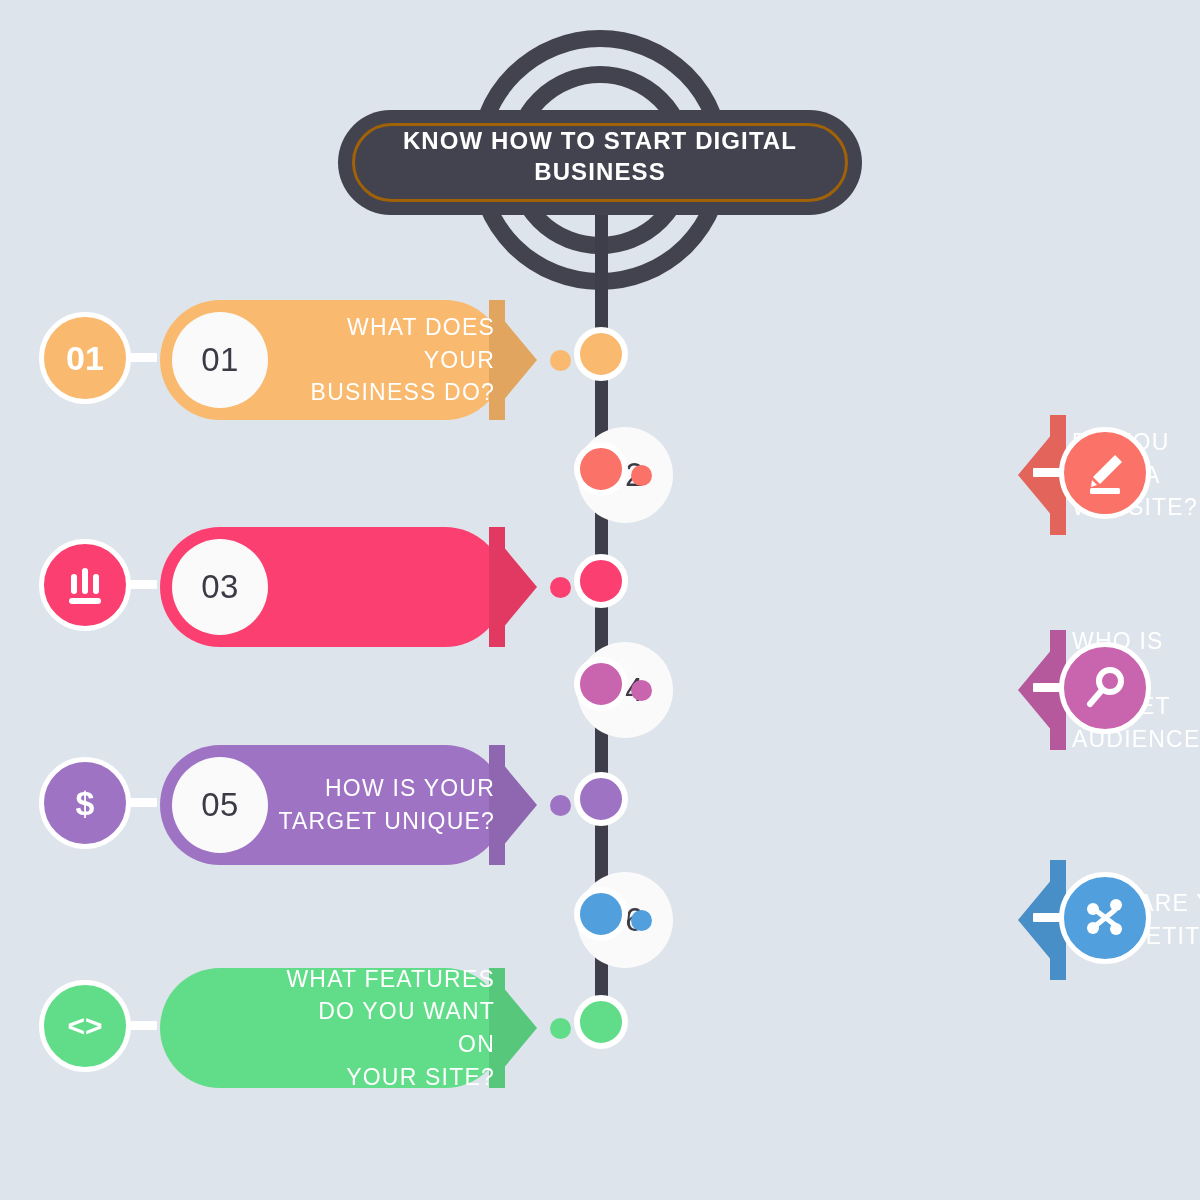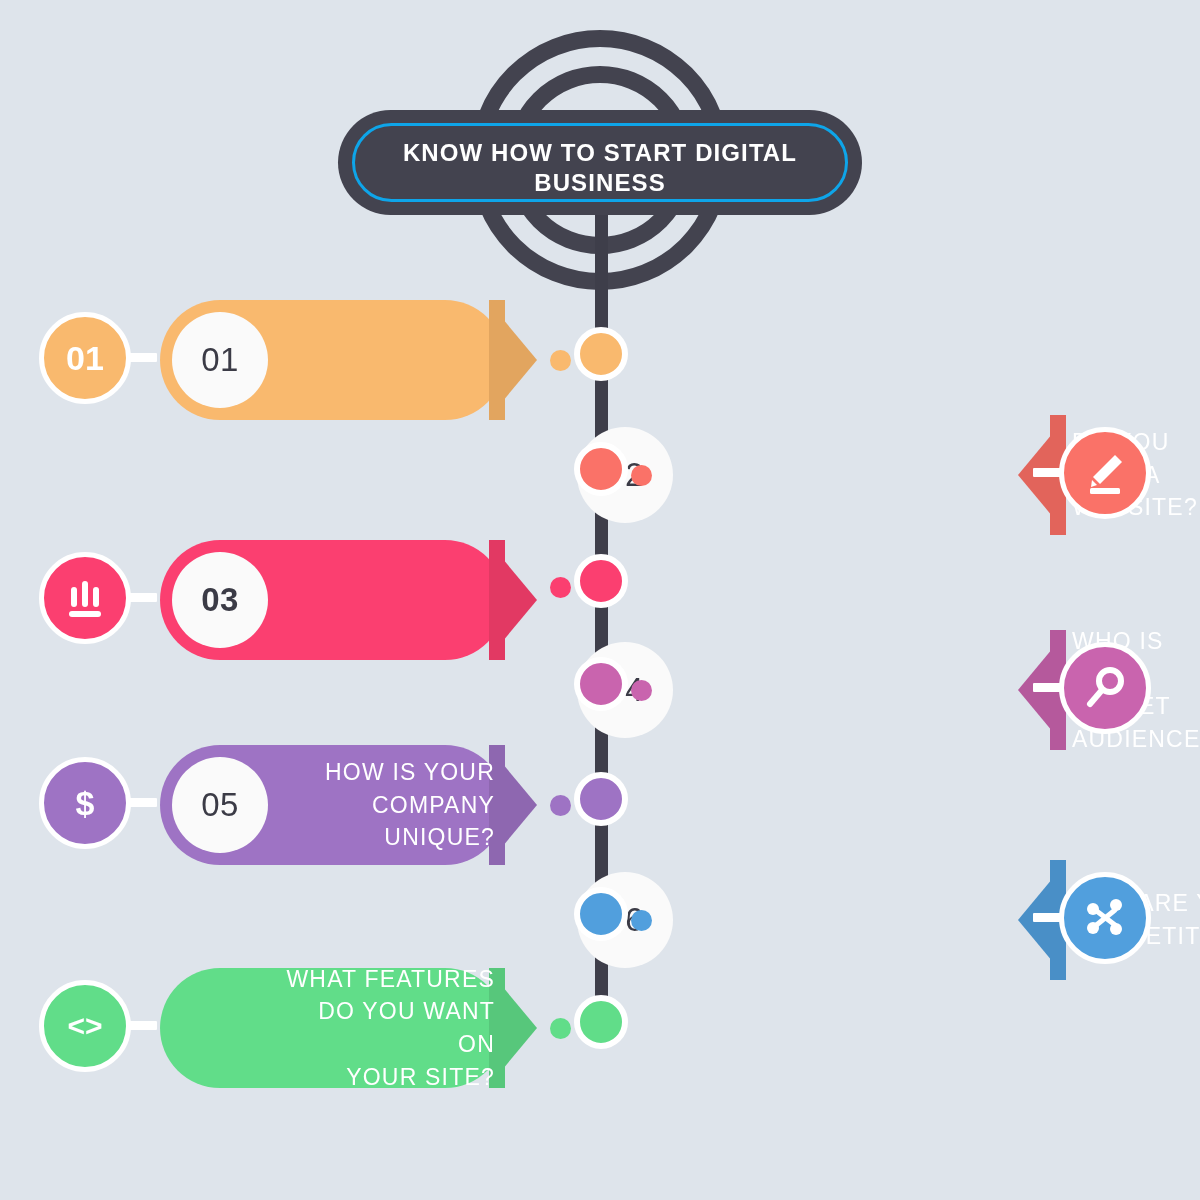--- a/index.html
+++ b/index.html
@@ -22,22 +22,22 @@
   .ring.inner { width: 188px; height: 188px; top: 66px; }
   #title-plate {
     position: absolute; left: 338px; top: 110px;
     width: 524px; height: 105px;
     background: #43434f; border-radius: 56px;
     display: flex; align-items: center; justify-content: center;
     z-index: 4;
   }
   #title-inner {
     position: absolute; left: 14px; top: 13px; right: 14px; bottom: 13px;
-    border: 3px solid #0ea5e9; border-radius: 44px;
-    display: flex; align-items: flex-end; justify-content: center;
+    border: 3px solid #a16207; border-radius: 44px;
+    display: flex; align-items: flex-start; justify-content: center;
   }
   #title-text {
     color: #ffffff; font-size: 24px; font-weight: bold;
     letter-spacing: 1.1px; text-align: center; line-height: 1.28;
     padding: 0 26px; white-space: pre-line;
   }
   #spine {
     position: absolute; left: 595px; top: 205px;
     width: 13px; height: 825px;
     background: #3e3e4a; z-index: 1;
@@ -116,20 +116,22 @@
   </div>
 
   <div id="spine" style="background: rgb(62, 62, 74);"></div>
 
   <div id="rows">
       <div class="row left" style="top: 300px;">
         <div class="pill-body" style="left: 120px; width: 345px; background: rgb(249, 185, 110);"></div>
         <div class="shadow-strip" style="left: 449px; background: rgb(226, 165, 95);"></div>
         <div class="arrow-point" style="left: 465px; background: rgb(226, 165, 95); clip-path: polygon(0px 18%, 100% 50%, 0px 82%);"></div>
         <div class="num-badge" style="left: 132px;">01</div>
+        <div class="pill-label" style="left: 238px; width: 217px;">WHAT DOES YOUR
+BUSINESS DO?</div>
         <div class="icon-circle" style="left: -1px; background: rgb(249, 185, 110);">
           <span class="glyph" style="font-size: 34px;">01</span>
         </div>
         <div class="connector" style="left: 87px;"></div>
       </div>
       <div class="row right" style="top: 415px;">
         <div class="pill-body" style="left: 490px; background: rgb(250, 114, 104);"></div>
         <div class="shadow-strip" style="left: 490px; background: rgb(226, 100, 91);"></div>
         <div class="arrow-point" style="left: 458px; background: rgb(226, 100, 91); clip-path: polygon(100% 18%, 0px 50%, 100% 82%);"></div>
         <div class="num-badge" style="left: 17px;">02</div>
@@ -137,21 +139,21 @@
 WEBSITE?</div>
         <div class="icon-circle" style="left: 499px; background: rgb(250, 114, 104);">
           <svg width="46" height="46" viewBox="0 0 46 46">
             <path d="M33 5 L40 12 L18 34 L11 27 Z" fill="#fff"></path>
             <path d="M10 30 L15 35 L9 37 Z" fill="#fff"></path>
             <rect x="8" y="38" width="30" height="6" rx="1.5" fill="#fff"></rect>
           </svg>
         </div>
         <div class="connector" style="left: 473px;"></div>
       </div>
-      <div class="row left" style="top: 540px; font-weight: bold;">
+      <div class="row left" style="top: 527px;">
         <div class="pill-body" style="left: 120px; width: 345px; background: rgb(251, 63, 112);"></div>
         <div class="shadow-strip" style="left: 449px; background: rgb(226, 57, 99);"></div>
         <div class="arrow-point" style="left: 465px; background: rgb(226, 57, 99); clip-path: polygon(0px 18%, 100% 50%, 0px 82%);"></div>
         <div class="num-badge" style="left: 132px;">03</div>
         <div class="icon-circle" style="left: -1px; background: rgb(251, 63, 112);">
           <svg width="46" height="46" viewBox="0 0 46 46">
             <rect x="9" y="12" width="6" height="20" rx="3" fill="#fff"></rect>
             <rect x="20" y="6" width="6" height="26" rx="3" fill="#fff"></rect>
             <rect x="31" y="12" width="6" height="20" rx="3" fill="#fff"></rect>
             <rect x="7" y="36" width="32" height="6" rx="3" fill="#fff"></rect>
@@ -173,21 +175,21 @@
           </svg>
         </div>
         <div class="connector" style="left: 473px;"></div>
       </div>
       <div class="row left" style="top: 745px;">
         <div class="pill-body" style="left: 120px; width: 345px; background: rgb(158, 115, 196);"></div>
         <div class="shadow-strip" style="left: 449px; background: rgb(142, 103, 176);"></div>
         <div class="arrow-point" style="left: 465px; background: rgb(142, 103, 176); clip-path: polygon(0px 18%, 100% 50%, 0px 82%);"></div>
         <div class="num-badge" style="left: 132px;">05</div>
         <div class="pill-label" style="left: 238px; width: 217px;">HOW IS YOUR
-COMPANY UNIQUE?</div>
+TARGET UNIQUE?</div>
         <div class="icon-circle" style="left: -1px; background: rgb(158, 115, 196);">
           <span class="glyph" style="font-size: 34px;">$</span>
         </div>
         <div class="connector" style="left: 87px;"></div>
       </div>
       <div class="row right" style="top: 860px;">
         <div class="pill-body" style="left: 490px; background: rgb(81, 159, 221);"></div>
         <div class="shadow-strip" style="left: 490px; background: rgb(73, 143, 199);"></div>
         <div class="arrow-point" style="left: 458px; background: rgb(73, 143, 199); clip-path: polygon(100% 18%, 0px 50%, 100% 82%);"></div>
         <div class="num-badge" style="left: 17px;">06</div>

